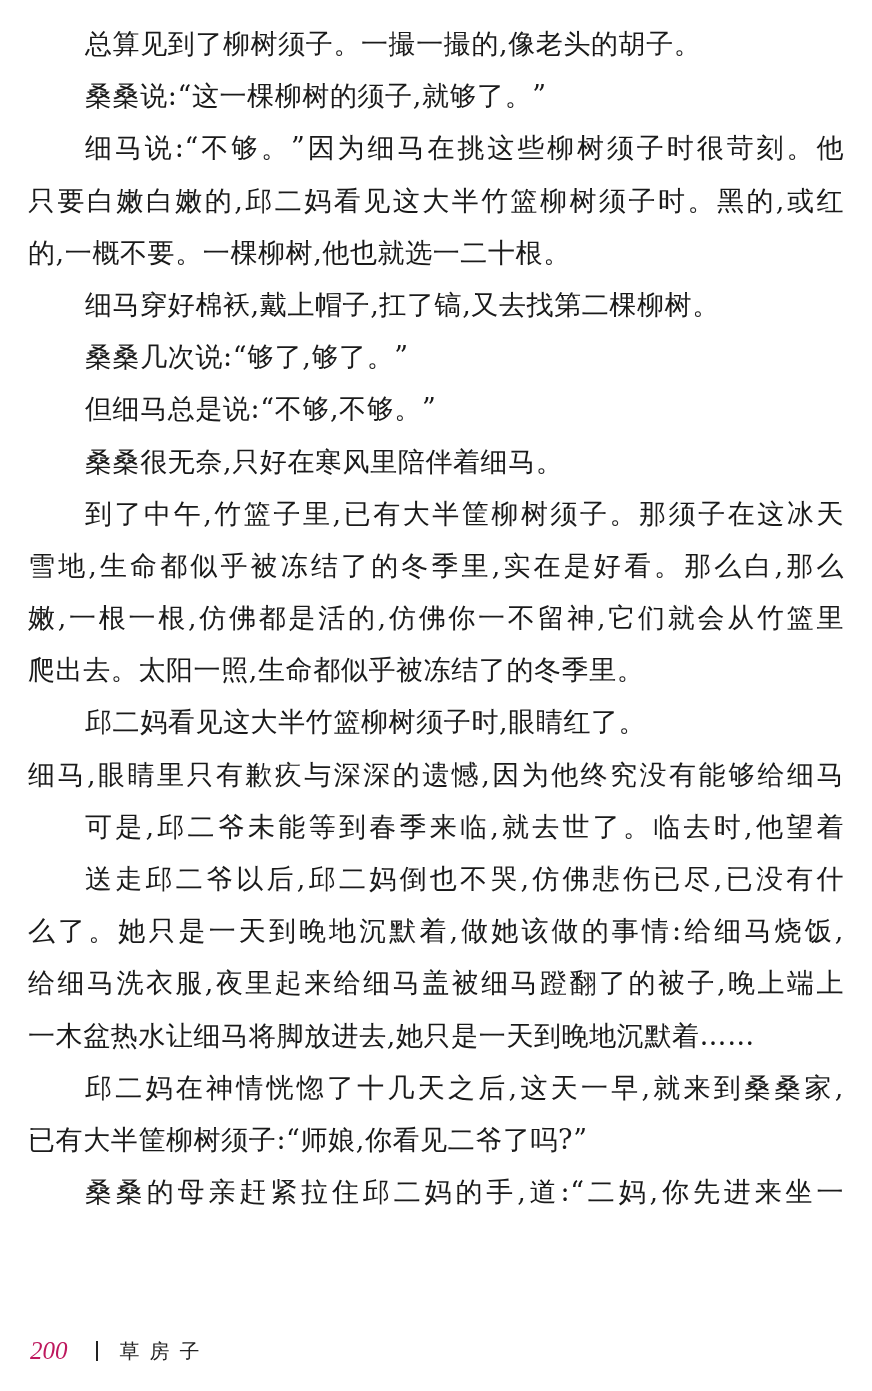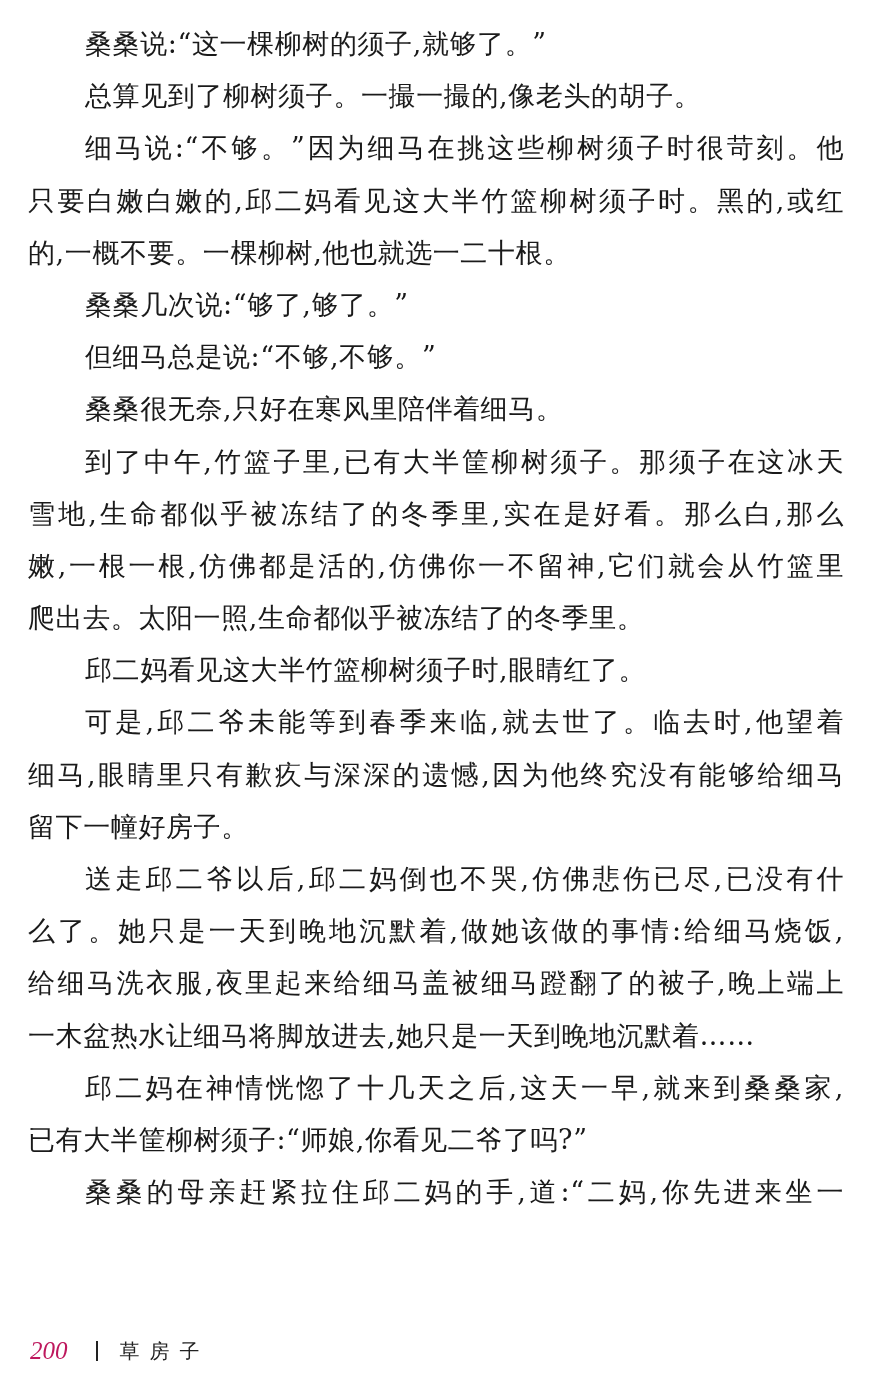--- a/index.html
+++ b/index.html
@@ -12,36 +12,36 @@
   .line.indent { padding-left: 57px; }
   .footer { position: absolute; left: 30px; top: 1334px; height: 34px; display: flex; align-items: center; }
   .page-num { font-family: "Liberation Serif", serif; font-style: italic; font-size: 25px; color: #be185d; }
   .sep { width: 2px; height: 20px; background: #222; margin: 0 22px 0 28px; }
   .book-title { font-family: "DejaVu Sans", sans-serif; font-size: 20px; letter-spacing: 10px; color: #222; }
 </style>
 </head>
 <body>
 
 <div class="page" id="page-body">
+    <div class="line indent last">总算见到了柳树须子。一撮一撮的,像老头的胡子。</div>
     <div class="line indent last">桑桑说:“这一棵柳树的须子,就够了。”</div>
-    <div class="line indent last">总算见到了柳树须子。一撮一撮的,像老头的胡子。</div>
     <div class="line indent">细马说:“不够。”因为细马在挑这些柳树须子时很苛刻。他</div>
     <div class="line">只要白嫩白嫩的,邱二妈看见这大半竹篮柳树须子时。黑的,或红</div>
     <div class="line last">的,一概不要。一棵柳树,他也就选一二十根。</div>
+    <div class="line indent last">细马穿好棉袄,戴上帽子,扛了镐,又去找第二棵柳树。</div>
     <div class="line indent last">桑桑几次说:“够了,够了。”</div>
     <div class="line indent last">但细马总是说:“不够,不够。”</div>
     <div class="line indent last">桑桑很无奈,只好在寒风里陪伴着细马。</div>
     <div class="line indent">到了中午,竹篮子里,已有大半筐柳树须子。那须子在这冰天</div>
     <div class="line">雪地,生命都似乎被冻结了的冬季里,实在是好看。那么白,那么</div>
     <div class="line">嫩,一根一根,仿佛都是活的,仿佛你一不留神,它们就会从竹篮里</div>
     <div class="line last">爬出去。太阳一照,生命都似乎被冻结了的冬季里。</div>
     <div class="line indent last">邱二妈看见这大半竹篮柳树须子时,眼睛红了。</div>
+    <div class="line">细马,眼睛里只有歉疚与深深的遗憾,因为他终究没有能够给细马</div>
     <div class="line indent">可是,邱二爷未能等到春季来临,就去世了。临去时,他望着</div>
-    <div class="line">细马,眼睛里只有歉疚与深深的遗憾,因为他终究没有能够给细马</div>
-    <div class="line last">留下一幢好房子。</div>
     <div class="line indent">送走邱二爷以后,邱二妈倒也不哭,仿佛悲伤已尽,已没有什</div>
     <div class="line">么了。她只是一天到晚地沉默着,做她该做的事情:给细马烧饭,</div>
     <div class="line">给细马洗衣服,夜里起来给细马盖被细马蹬翻了的被子,晚上端上</div>
     <div class="line last">一木盆热水让细马将脚放进去,她只是一天到晚地沉默着……</div>
     <div class="line indent">邱二妈在神情恍惚了十几天之后,这天一早,就来到桑桑家,</div>
     <div class="line last">已有大半筐柳树须子:“师娘,你看见二爷了吗?”</div>
     <div class="line indent">桑桑的母亲赶紧拉住邱二妈的手,道:“二妈,你先进来坐一</div>
   </div>
 
 <div class="footer">

